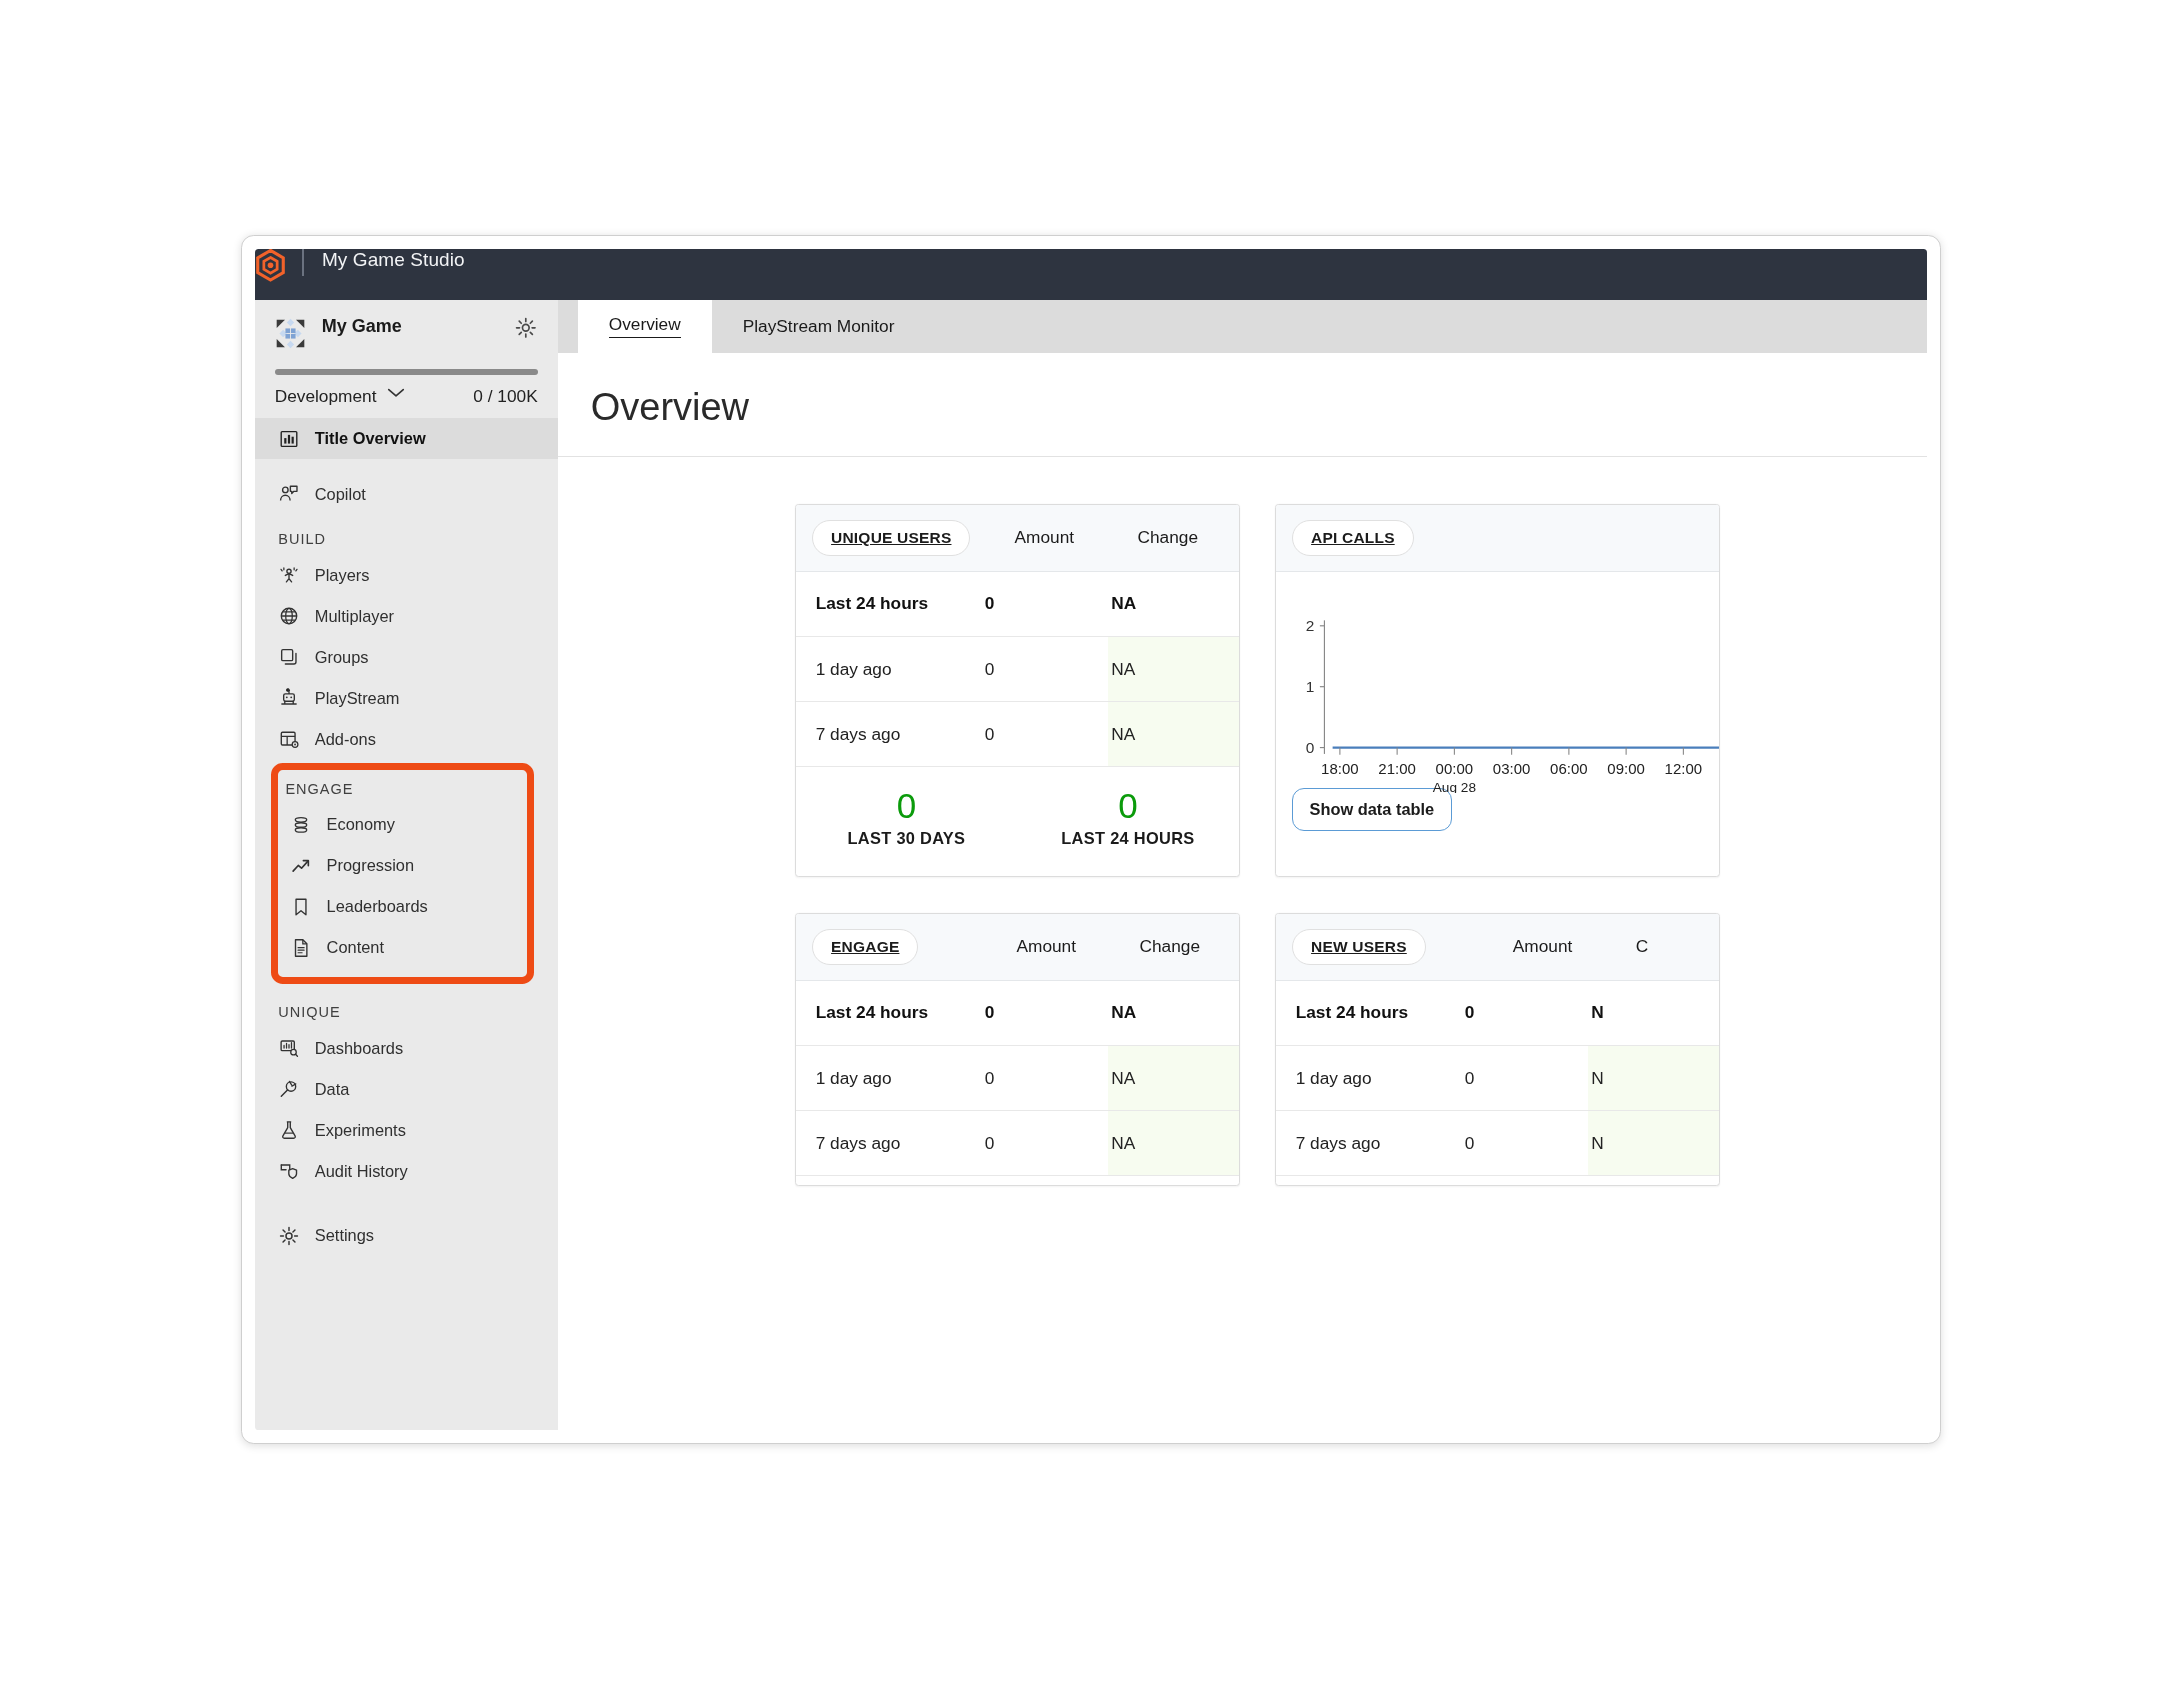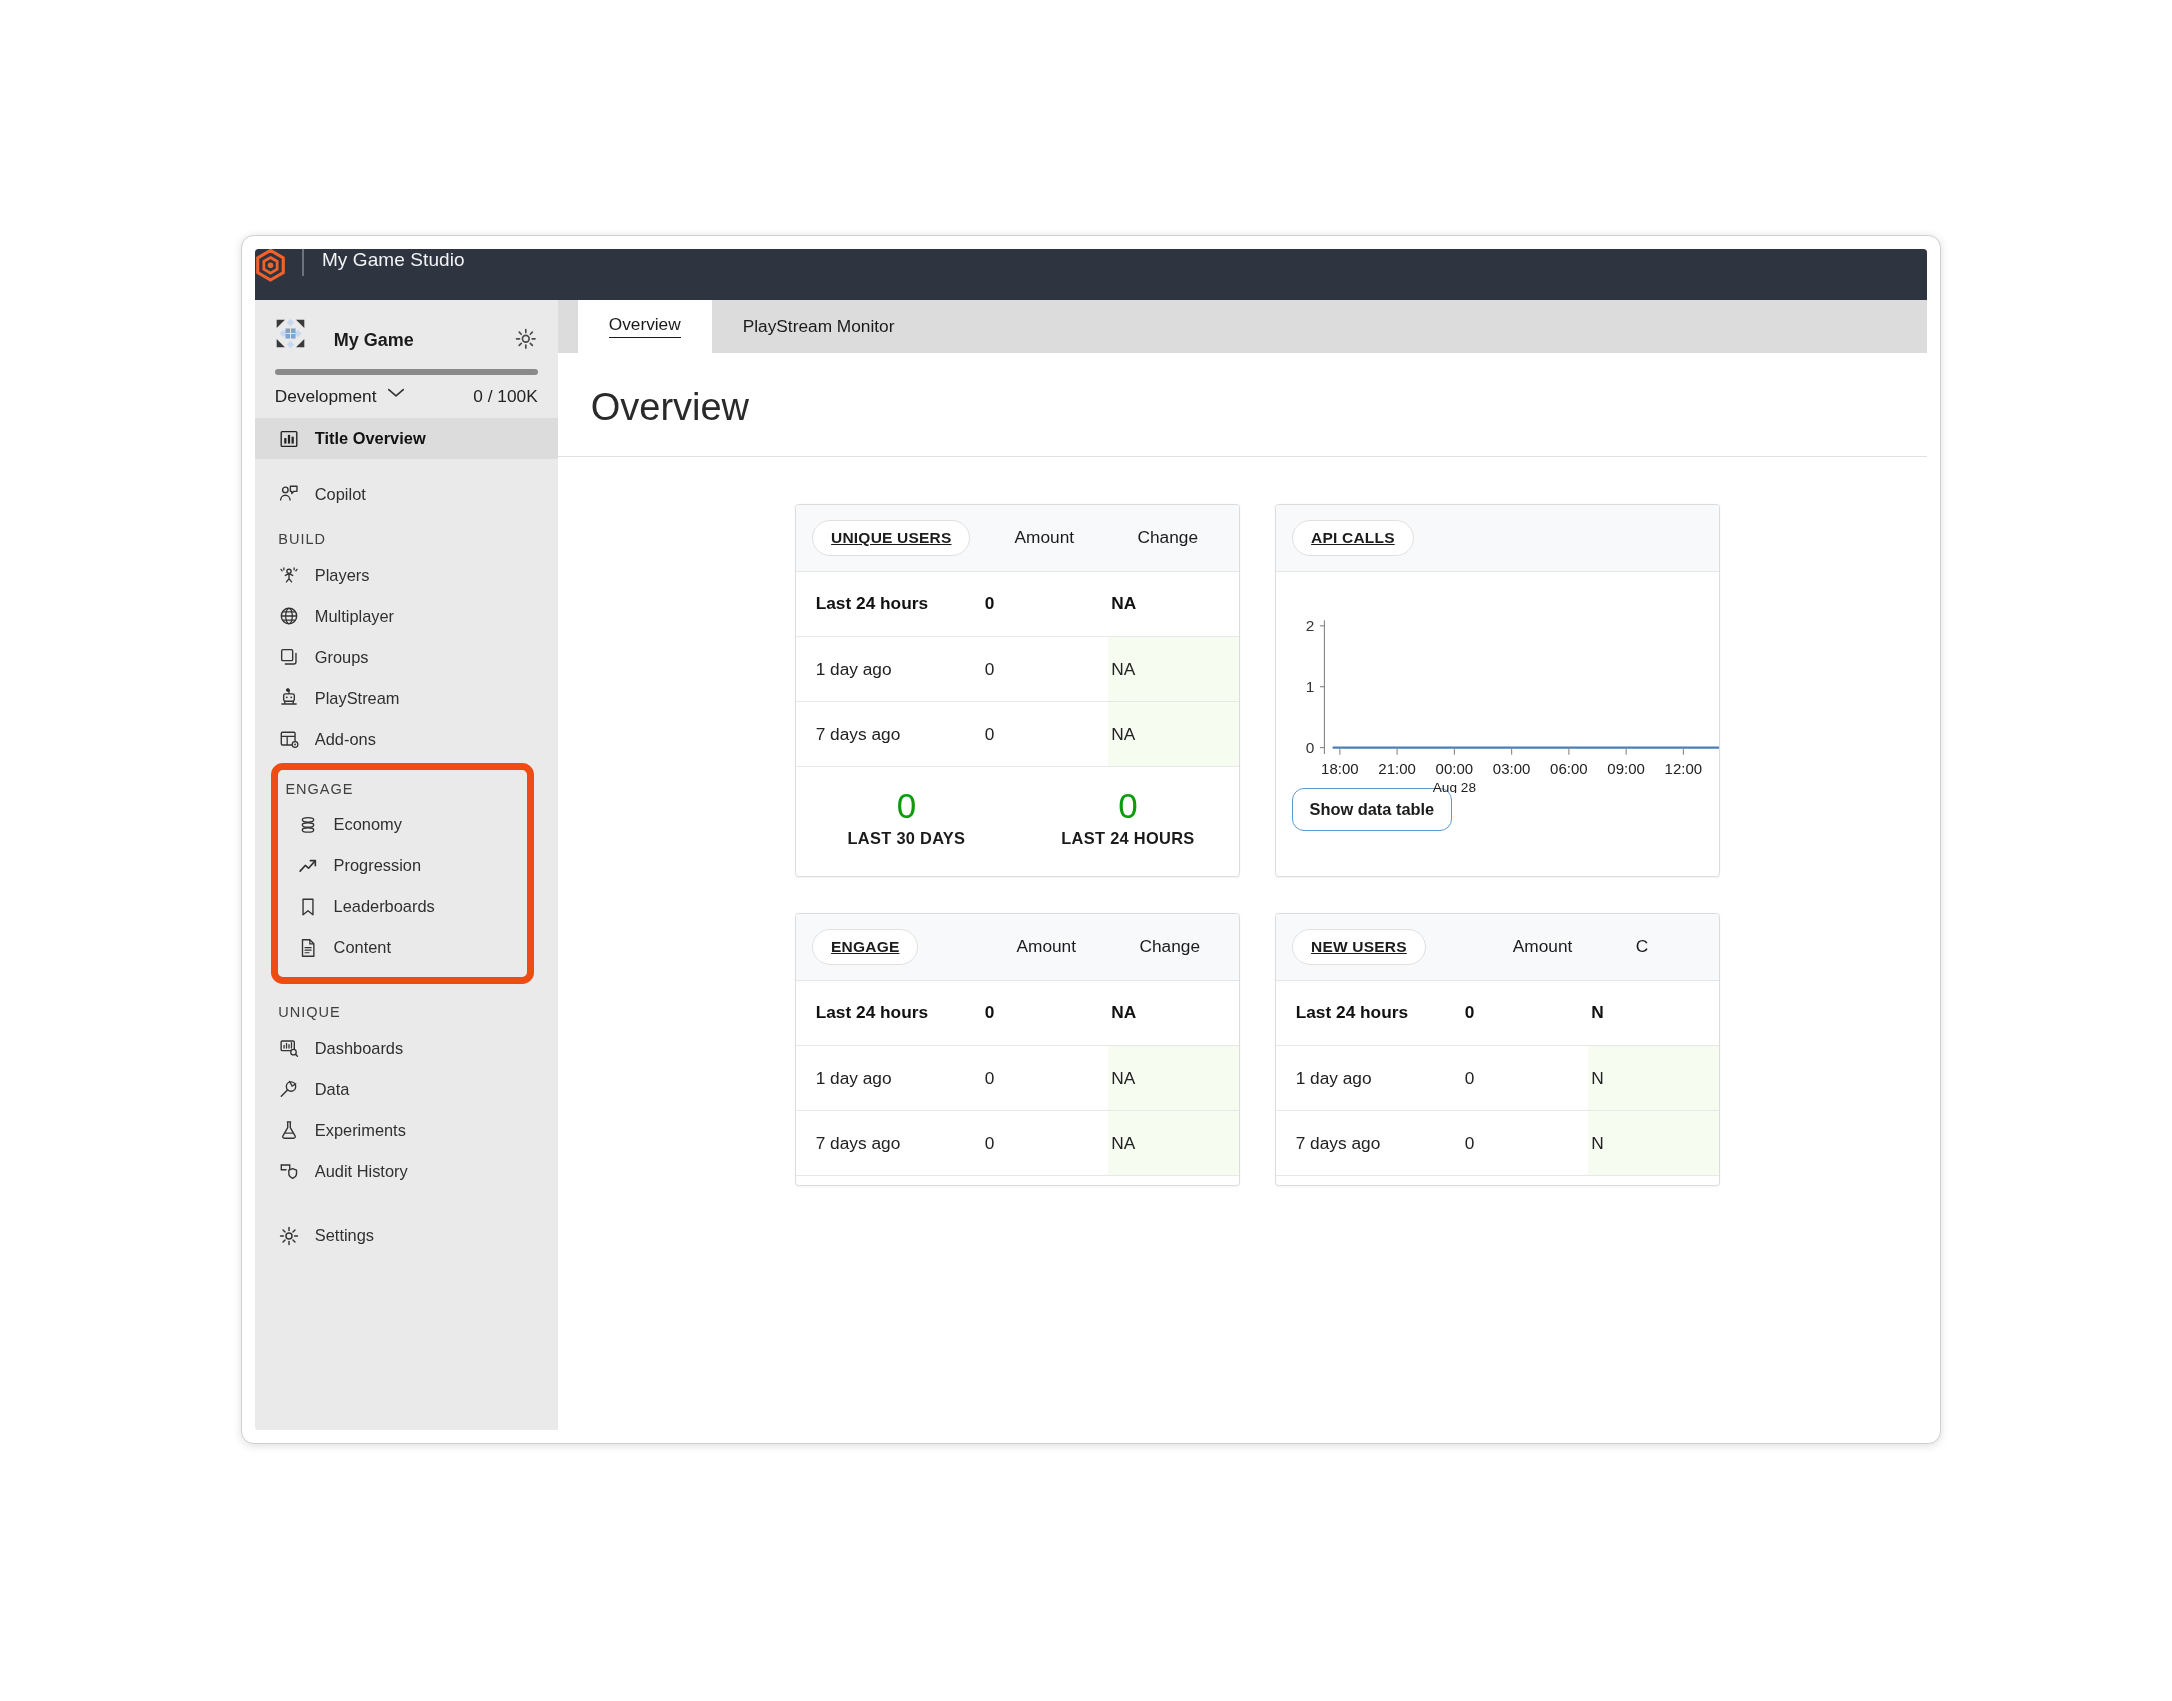--- a/index.html
+++ b/index.html
@@ -51,22 +51,22 @@
   #body-split { display: flex; height: calc(100% - 51px); }
 
   
   #sidebar {
     width: 303px; flex: none;
     background: #EAEAEA;
     position: relative;
     padding-top: 7.3px;
   }
   #game-row {
-    display: flex; align-items: flex-end;
-    padding: 9px 20px 9px 18px; gap: 26px;
+    display: flex; align-items: flex-start;
+    padding: 9px 20px 9px 18px; gap: 14px;
   }
   #game-icon { width: 35px; height: 35px; flex: none; }
   #game-name { font-size: 18px; font-weight: bold; color: #1b1b1b; flex: 1; }
   #game-gear { width: 23.6px; height: 23.6px; flex: none; cursor: pointer; }
 
   #env-block { padding: 9px 20px 11px 20px; }
   #quota-track {
     height: 6.4px; background: #8a8a8a; border-radius: 3.6px; width: 100%;
   }
   #env-row {
@@ -95,21 +95,21 @@
 
   
   #engage-group {
     position: relative;
     margin: 3.6px 23.6px 3.6px 16.4px;
     border: 7.3px solid #EE4B15;
     border-radius: 11.8px;
     padding: 1.8px 0 9px 0;
   }
   #engage-group .nav-section { padding-left: 7.3px; padding-top: 9px; }
-  #engage-group .nav-item { padding-left: 19px; }
+  #engage-group .nav-item { padding-left: 12px; }
 
   #settings-gap { height: 23.6px; }
 
   
   #content { flex: 1; min-width: 0; background: #ffffff; position: relative; }
 
   #tabstrip {
     height: 53px; background: #DCDCDC;
     display: flex; align-items: stretch; padding-left: 20px;
   }

